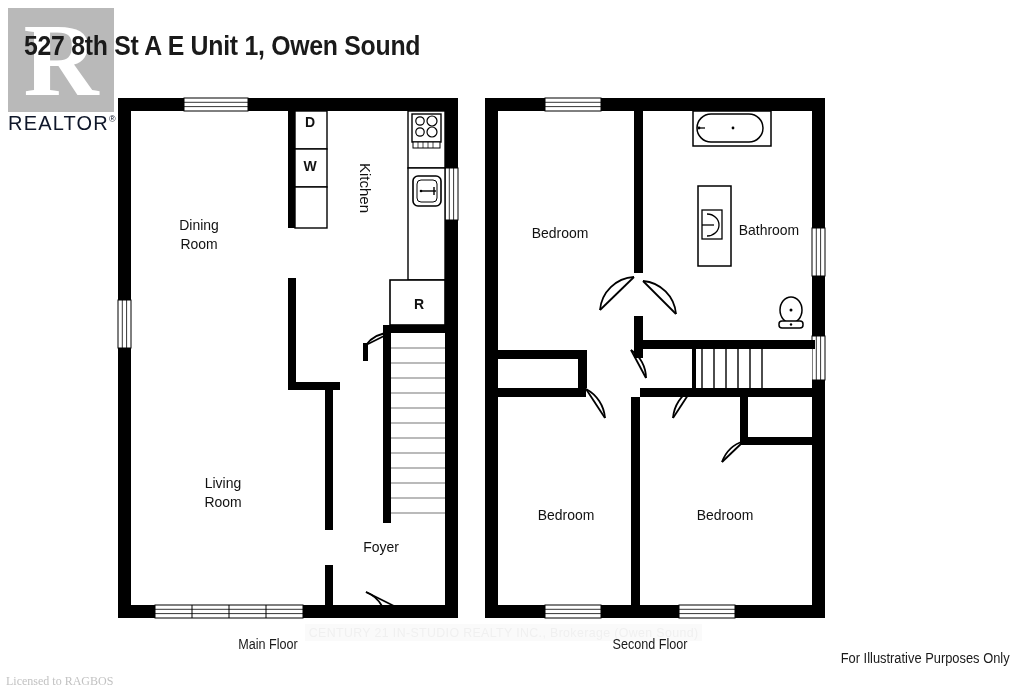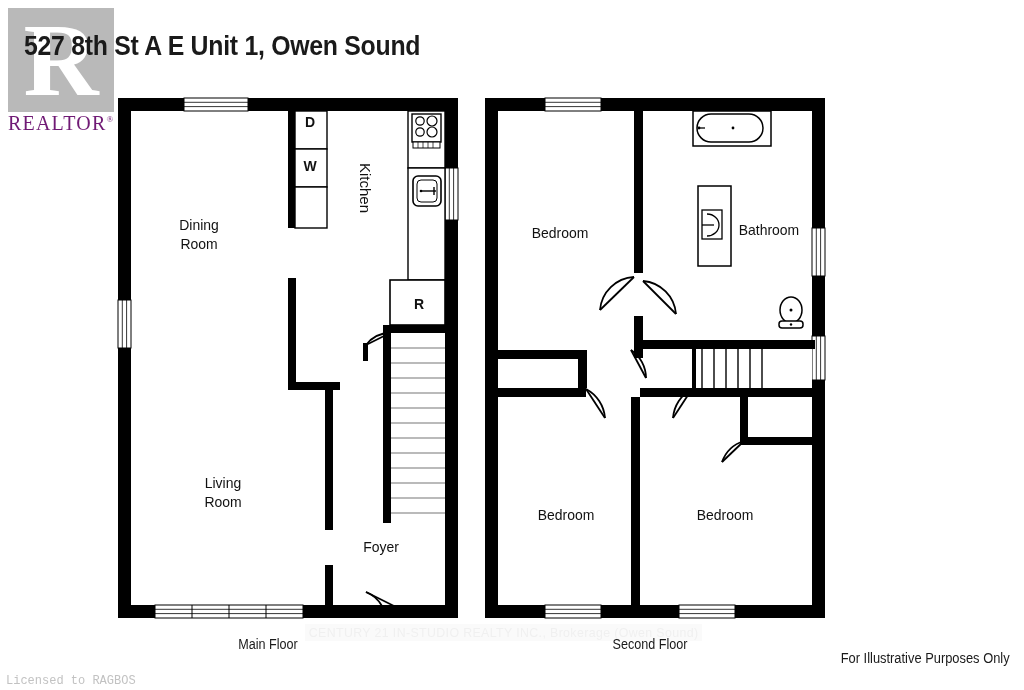--- a/index.html
+++ b/index.html
@@ -47,24 +47,24 @@
     font-weight: bold;
     font-size: 104px;
     line-height: 100px;
     letter-spacing: 0;
   }
   #realtor-logo .wordmark {
     position: absolute;
     left: 0;
     top: 104px;
     width: 120px;
-    color: #701a75;
+    color: #0f172a;
     font-size: 20px;
     letter-spacing: 1.2px;
-    font-family: Liberation Serif, serif;
+    font-family: Liberation Sans, sans-serif;
   }
   #realtor-logo .wordmark sup {
     font-size: 9px;
   }
 
   
   #title {
     position: absolute;
     left: 24px;
     top: 31px;
@@ -137,21 +137,21 @@
     font-size: 14px;
     color: #1a1a1a;
     white-space: nowrap;
     transform: scaleX(0.92);
     transform-origin: right center;
   }
   #licensed-note {
     position: absolute;
     left: 6px;
     top: 674px;
-    font-family: Liberation Mono, monospace;
+    font-family: Liberation Serif, serif;
     font-size: 12px;
     color: #c2c2c2;
     white-space: nowrap;
   }
   #brokerage-watermark {
     position: absolute;
     left: 305px;
     top: 624px;
     font-family: "Liberation Sans Narrow", "Liberation Sans", sans-serif;
     font-size: 13px;

